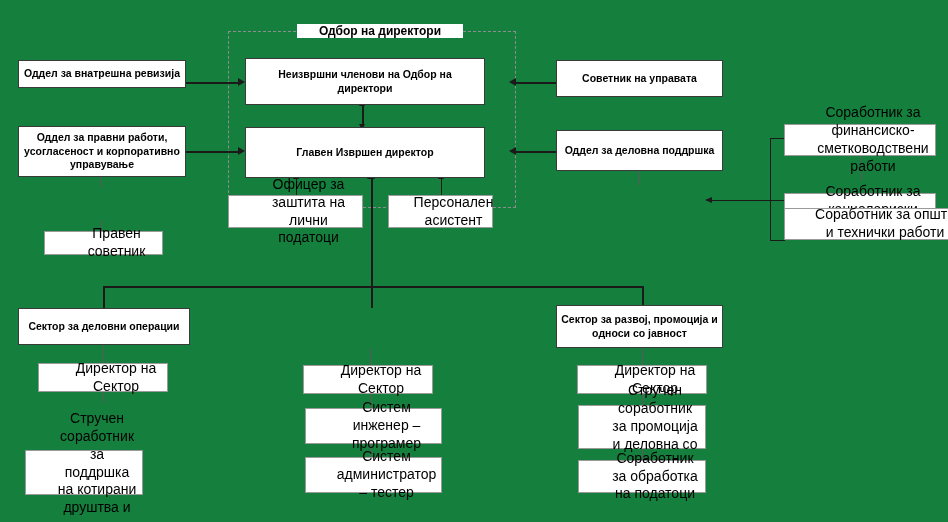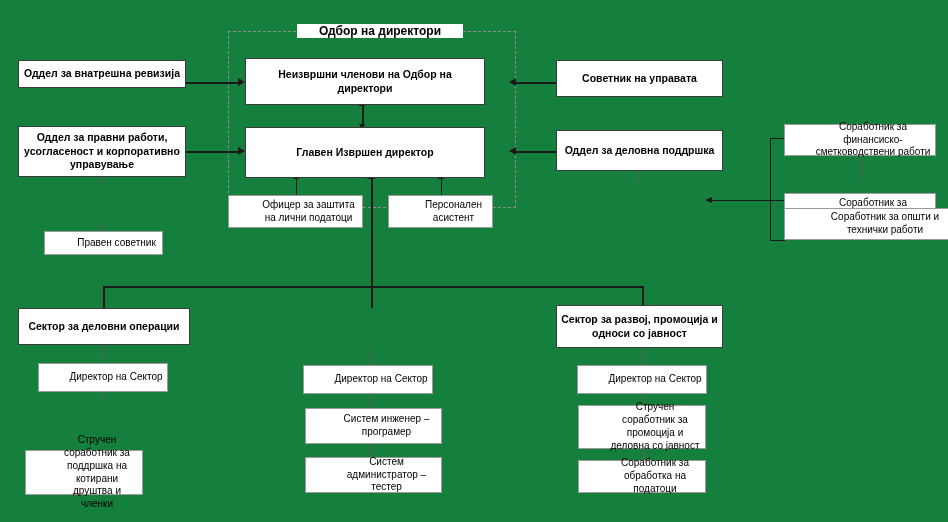--- a/index.html
+++ b/index.html
@@ -34,21 +34,21 @@
   
   .box.primary {
     border: 1.6px solid #3a3a3a;
     font-weight: bold;
     font-size: 10.5px;
   }
   
   .box.secondary {
     border: 1.1px solid #9a9a9a;
     font-weight: normal;
-    font-size: 10px;
+    font-size: 14px;
     padding-left: 26px;
   }
   
   .group-frame {
     position: absolute;
     box-sizing: border-box;
     border: 1.3px dashed #8d8d8d;
     background: transparent;
     z-index: 1;
   }

